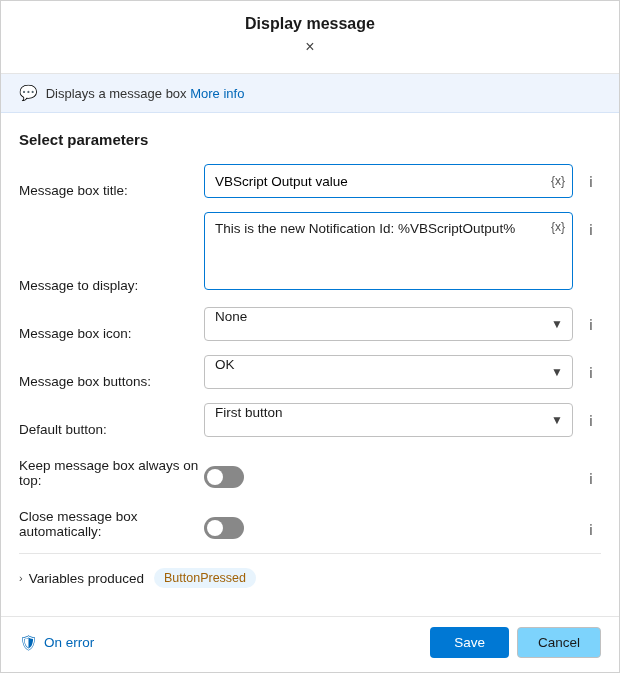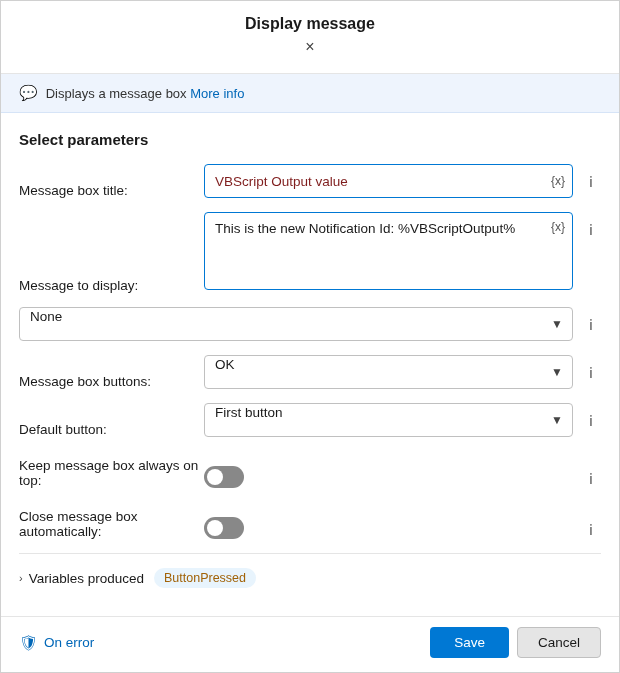--- a/index.html
+++ b/index.html
@@ -109,21 +109,21 @@
       position: relative;
       flex: 1;
     }
     .input-with-icon input {
       width: 100%;
       height: 34px;
       border: 1.5px solid #0078d4;
       border-radius: 4px;
       padding: 0 32px 0 10px;
       font-size: 13.5px;
-      color: #7f1d1d;
+      color: #000000;
       outline: none;
       background: #fff;
     }
     .input-curly {
       position: absolute;
       right: 8px;
       top: 50%;
       transform: translateY(-50%);
       font-size: 12px;
       color: #555;
@@ -305,21 +305,21 @@
       background: #0078d4;
       color: #fff;
       border: none;
       border-radius: 4px;
       padding: 7px 24px;
       font-size: 13.5px;
       cursor: pointer;
       font-family: inherit;
     }
     .btn-cancel {
-      background: #e5e5e5;
+      background: #7dd3fc;
       color: #1a1a1a;
       border: 1.5px solid #c0c0c0;
       border-radius: 4px;
       padding: 7px 20px;
       font-size: 13.5px;
       cursor: pointer;
       font-family: inherit;
     }
   </style>
 </head>
@@ -357,20 +357,21 @@
     <div class="form-control-wrap">
       <div class="textarea-wrap">
         <textarea style="">This is the new Notification Id: %VBScriptOutput%</textarea>
         <span class="textarea-curly">{x}</span>
       </div>
       <span class="info-icon">ℹ</span>
     </div>
   </div>
 
   <div class="form-row">
+    <div class="form-label">Message box icon:</div>
     <div class="form-control-wrap">
       <div class="select-wrap">
         <select>
           <option>None</option>
           <option>Information</option>
           <option>Warning</option>
           <option>Error</option>
           <option>Question</option>
         </select>
         <span class="select-chevron">▼</span>

